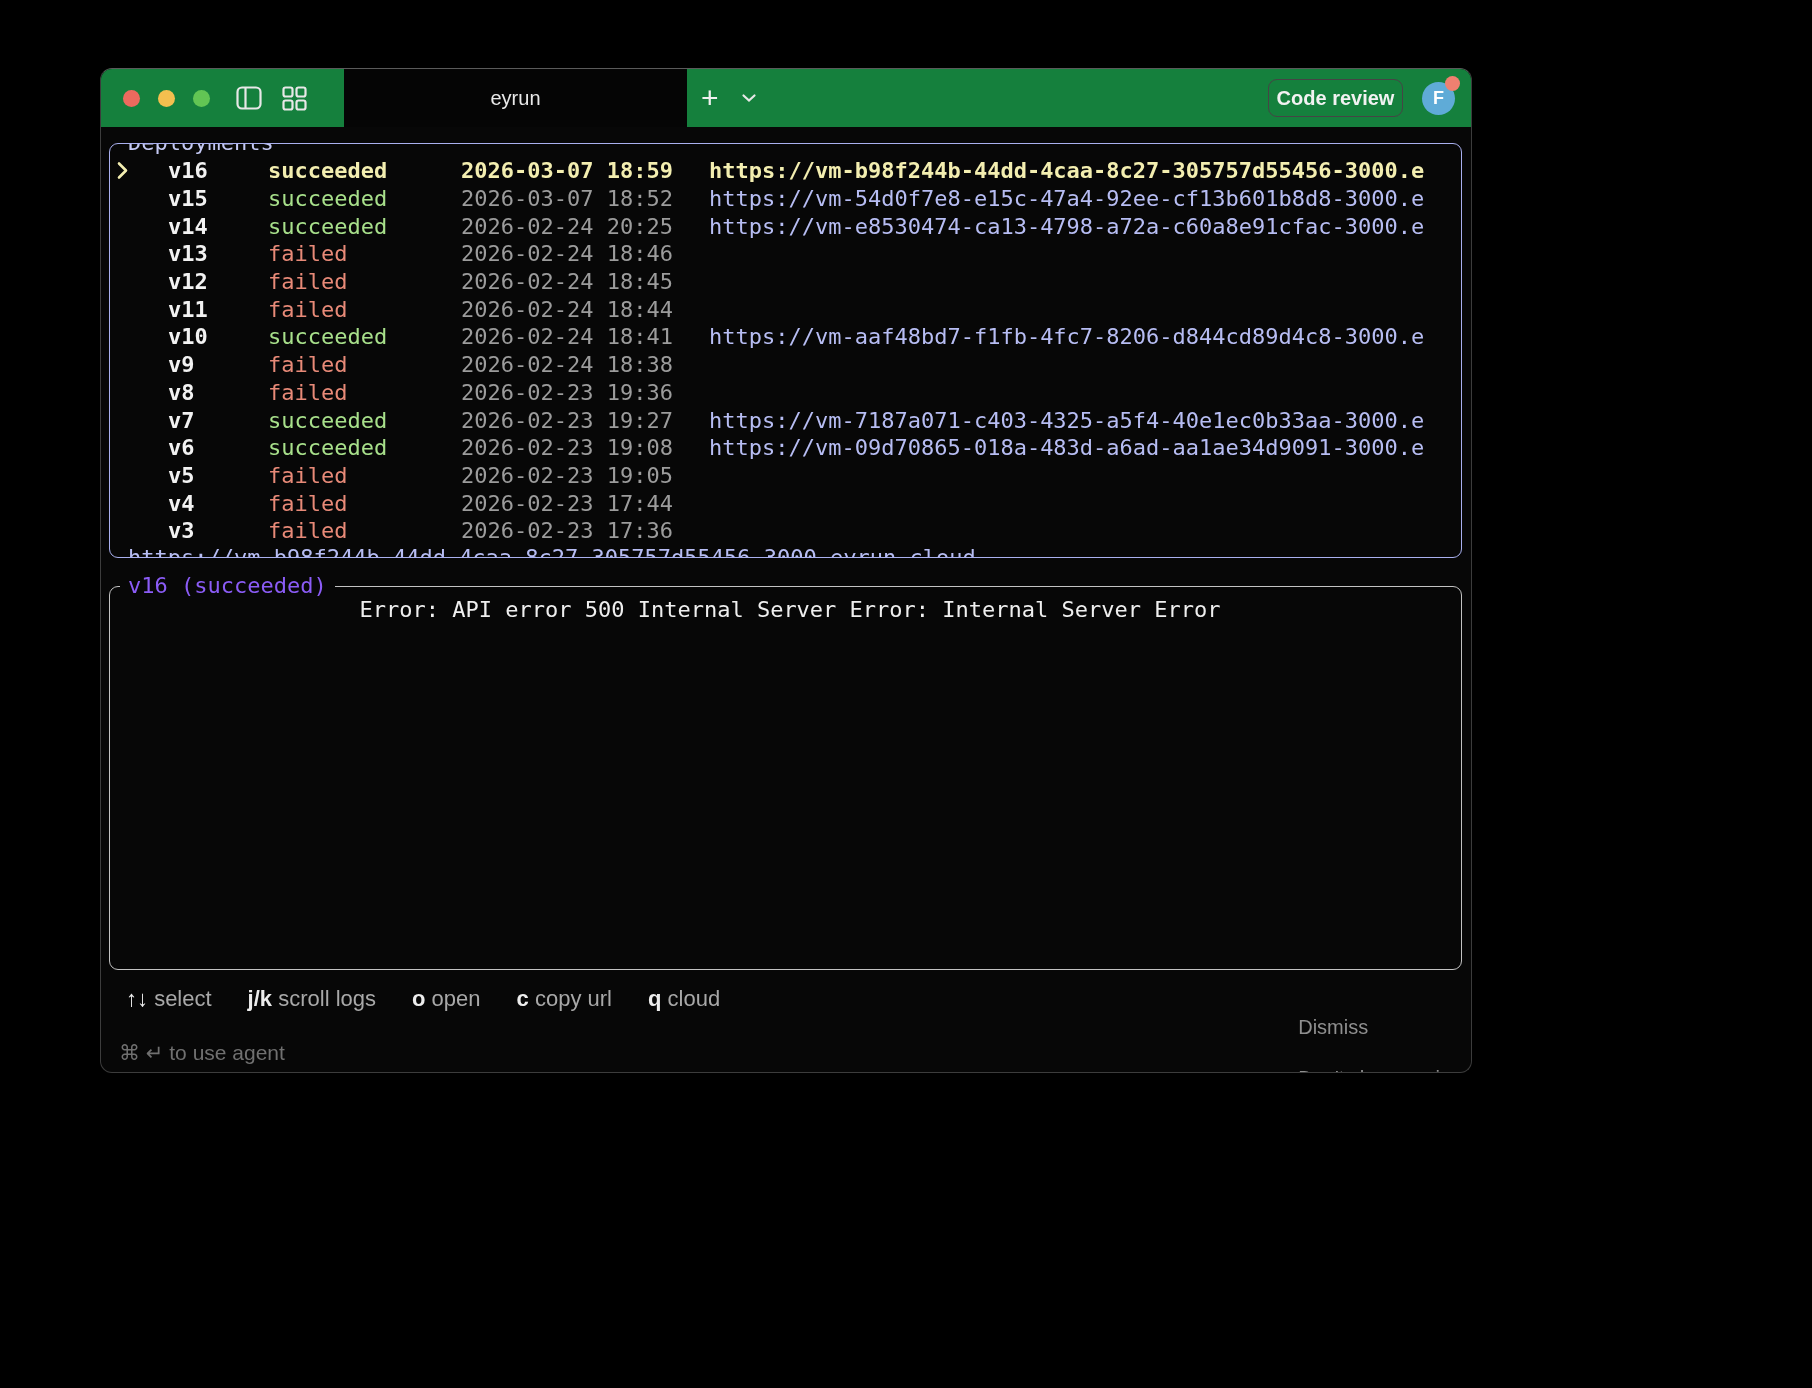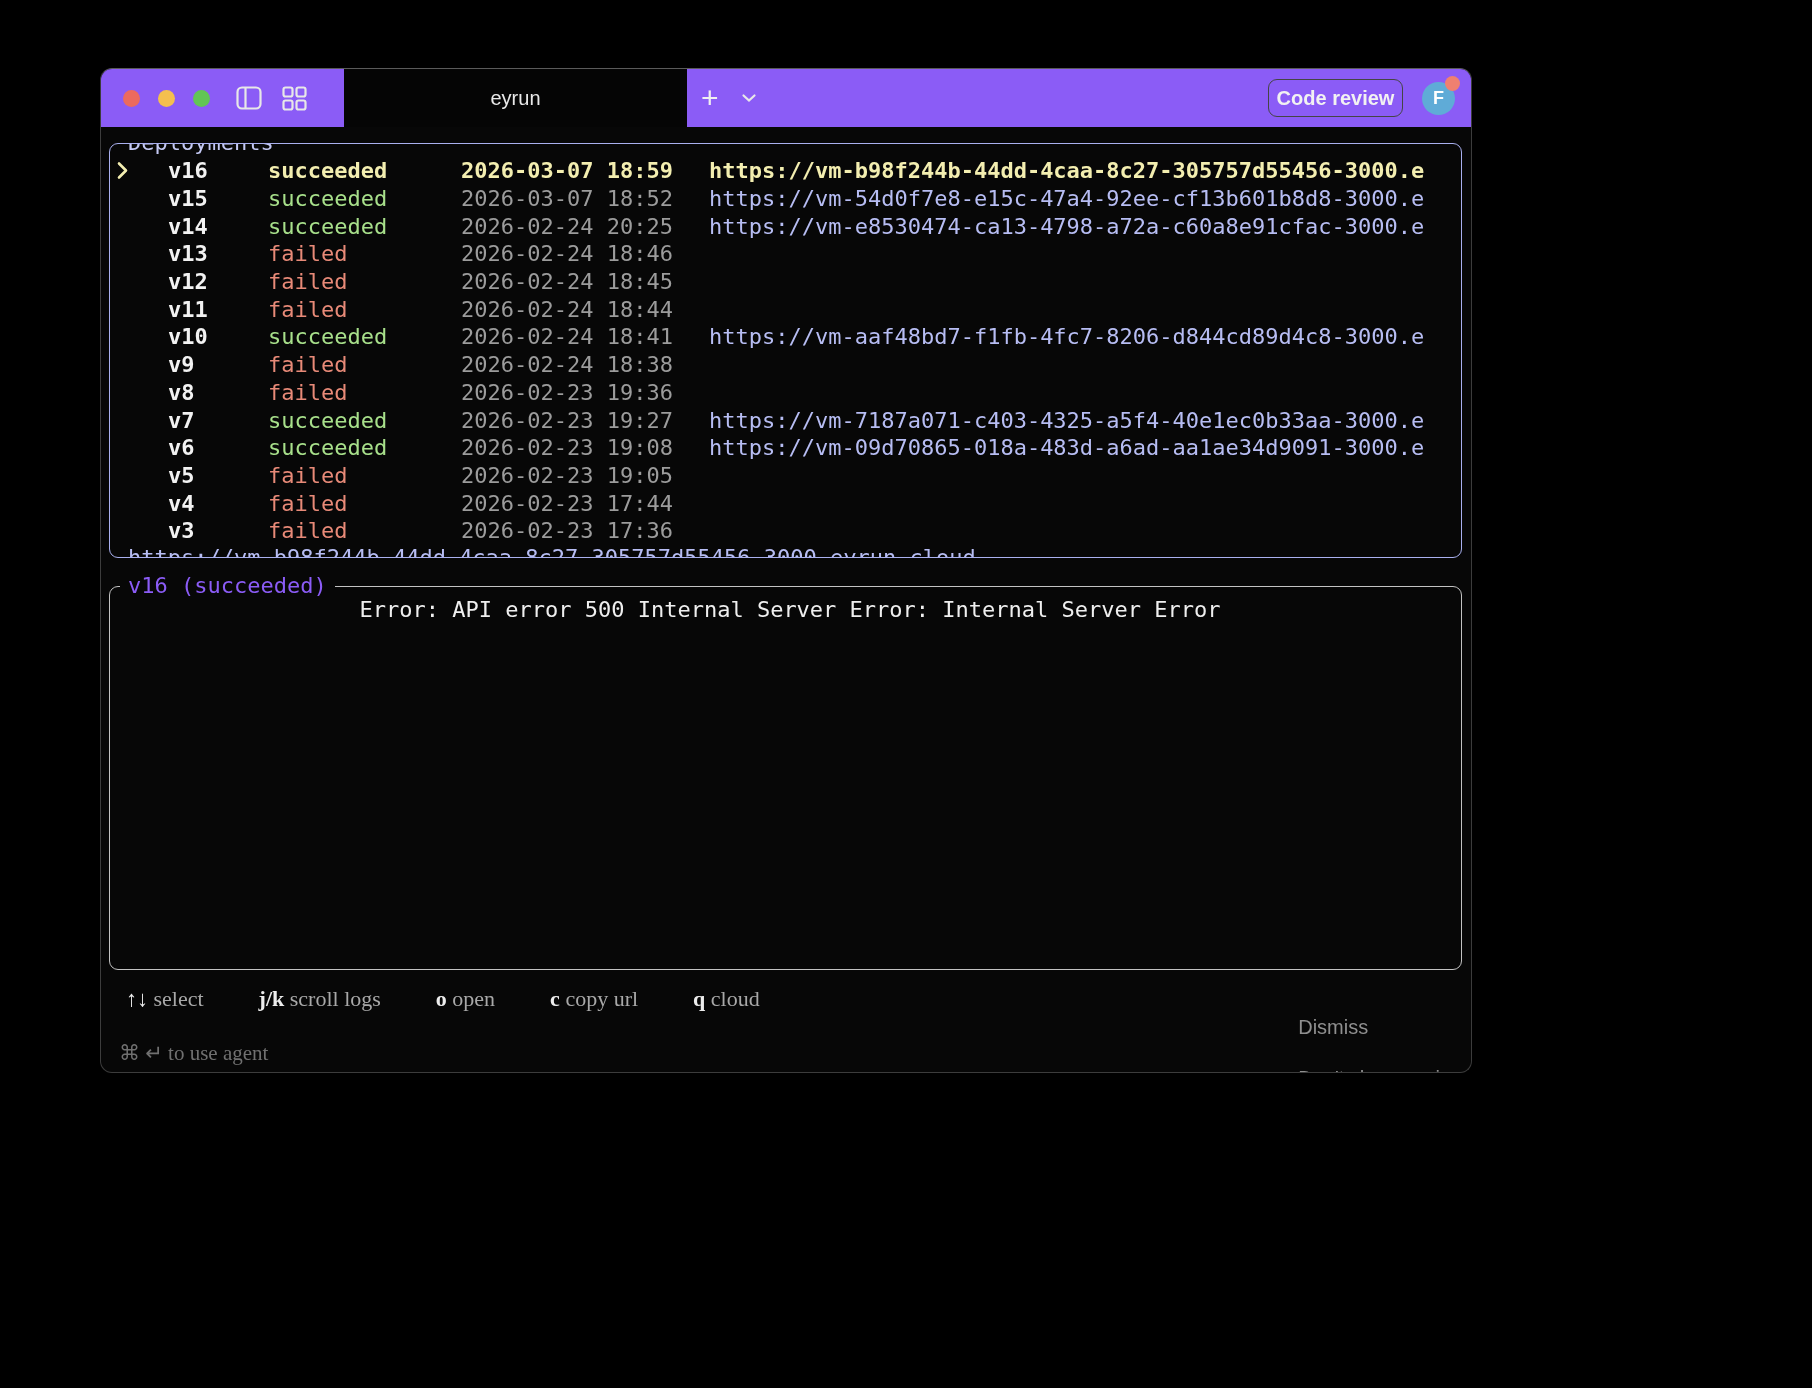--- a/index.html
+++ b/index.html
@@ -8,21 +8,21 @@
 
   .window {
     position:absolute; left:100px; top:68px; width:1372px; height:1005px;
     background:#070707; border:1px solid #3c3c3c; border-top-color:#5a5a5a;
     border-radius:12px; overflow:hidden;
   }
 
   
   .titlebar {
     position:absolute; left:0; top:0; right:0; height:58px;
-    background:#8b5cf6; display:flex; align-items:center;
+    background:#15803d; display:flex; align-items:center;
   }
   .traffic { display:flex; gap:18px; margin-left:22px; }
   .light { width:17px; height:17px; border-radius:50%; }
   .tb-icon { margin-left:26px; display:flex; align-items:center; color:#e8e8e8; cursor:default; }
   .tb-icon svg { display:block; }
   .tab {
     position:absolute; left:243px; top:0; width:343px; height:58px;
     background:#050505; display:flex; align-items:center; justify-content:center;
     color:#e9e9e9; font-size:20px;
   }
@@ -69,31 +69,31 @@
     color:#f3eeb0; font-weight:700;
   }
   .row.selected .bullet { background:#f3efbc !important; }
 
   .logs { top:517px; height:384px; border:1.5px solid #c2c2c2; }
   .logs .panel-label { color:#8b5cf6; }
   .log-line { padding:10px 0 0 9px; color:#efefef; font-size:22px; font-family:"DejaVu Sans Mono", monospace;text-align:center; }
 
   
   .shortcuts {
-    position:absolute; left:25px; top:917px; display:flex; gap:55px;
-    font-family:Liberation Serif, serif; font-size:22px; white-space:pre;
+    position:absolute; left:25px; top:917px; display:flex; gap:36px;
+    font-family:Liberation Sans, sans-serif; font-size:22px; white-space:pre;
   }
   .shortcut .keys { color:#ededed; font-weight:600; }
   .shortcut .lbl  { color:#a8a8a8; }
 
   .bottombar {
     position:absolute; left:18px; right:20px; top:970px; height:28px;
     display:flex; align-items:center; justify-content:space-between;
   }
-  .agent-hint { font-family:Liberation Serif, serif; font-size:21px; color:#707070; white-space:pre; }
+  .agent-hint { font-family:Liberation Sans, sans-serif; font-size:21px; color:#707070; white-space:pre; }
   .bottom-actions { display:flex; gap:28px; font-size:20px; color:#8f8f8f;flex-direction:column; }
 </style>
 </head>
 <body>
 
 <div class="window">
 
   <div class="titlebar">
     <div class="traffic">
       <span class="light" style="background:var(--trafficRed)"></span>

